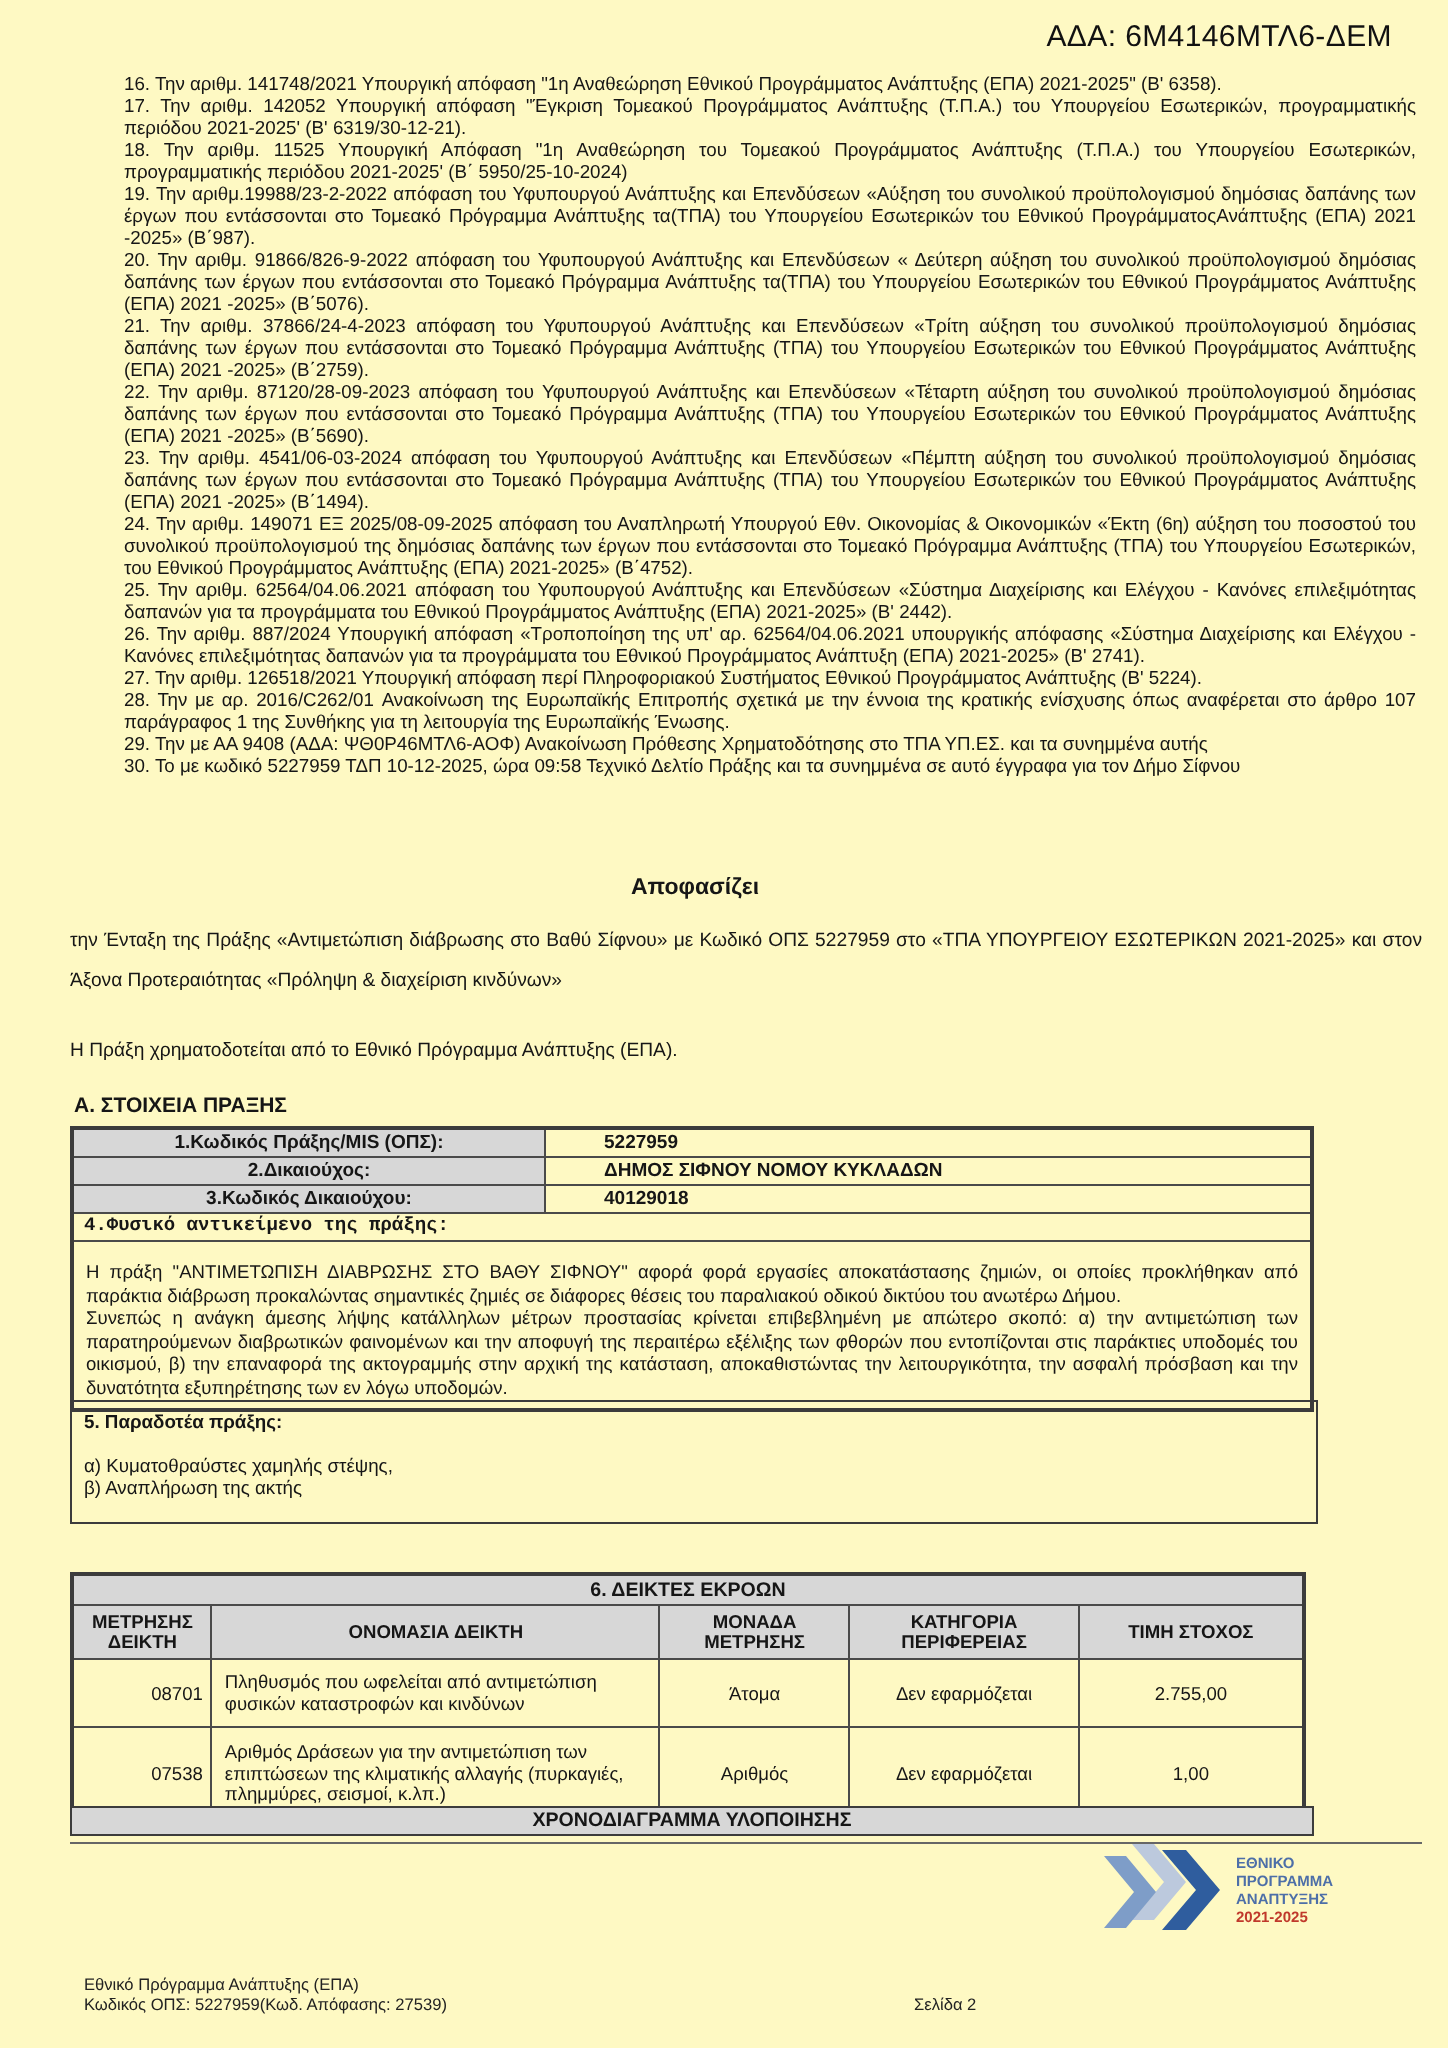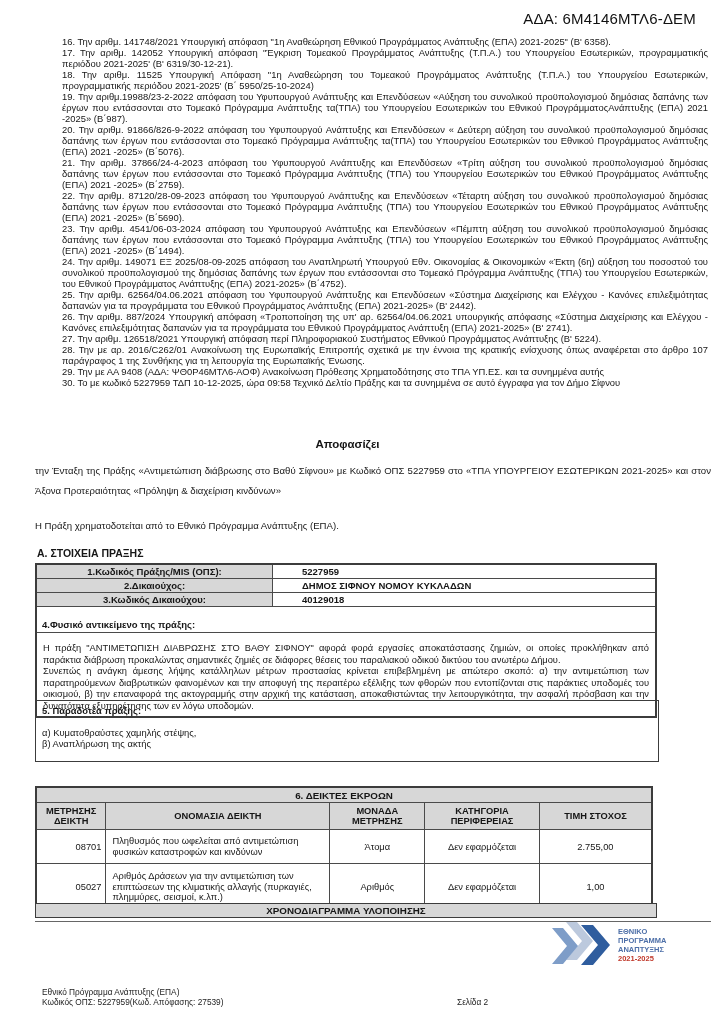--- a/index.html
+++ b/index.html
@@ -1,17 +1,17 @@
 <!DOCTYPE html>
 <html><head>
 <meta charset="utf-8">
 <style>
   html,body{margin:0;padding:0;background:#888;}
   .page{
-    position:relative;width:724px;height:1024px;margin:0 auto;background:#ffffff;
+    position:relative;width:724px;height:1024px;margin:0 auto;background:#fef9c3;
     font-family:"Liberation Sans","DejaVu Sans",sans-serif;color:#161616;overflow:hidden;
   }
   
   .ada{position:absolute;top:10px;right:28px;font-size:15px;letter-spacing:.2px;color:#111;}
   
   .preamble{position:absolute;top:36px;left:62px;width:646px;height:368px;overflow:hidden;
     font-size:9.4px;line-height:11px;text-align:justify;}
   .preamble .it{margin:0;}
   
   .decide-head{position:absolute;top:438px;left:35px;width:625px;text-align:center;
@@ -20,21 +20,21 @@
     line-height:20px;text-align:justify;}
   .funding{position:absolute;top:520px;left:35px;width:676px;font-size:9.6px;}
   .sec-a-title{position:absolute;top:547px;left:37px;font-size:10.5px;font-weight:bold;}
   
   .ta{position:absolute;top:563px;left:35px;width:622px;border-collapse:collapse;
     font-size:9.5px;}
   .ta td{border:1px solid #4a4a4a;padding:1px 5px;vertical-align:top;}
   .ta{border:2px solid #3c3c3c;}
   .ta .lbl{background:#d7d7d7;width:225px;font-weight:bold;text-align:center;}
   .ta .val{font-weight:bold;padding-left:29px;}
-  .ta .hdr4{font-weight:bold;padding-top:12px;padding-bottom:2px;}
+  .ta .hdr4{font-weight:bold;padding-top:0;padding-bottom:2px;font-family:Liberation Mono, monospace;}
   .ta .desc{padding:10px 6px 4px 6px;text-align:justify;font-weight:normal;font-size:9.3px;line-height:11.5px;}
   .ta .desc p{margin:0;}
   
   .box5{position:absolute;top:700px;left:35px;width:610px;height:52px;border:1.5px solid #3c3c3c;
     padding:4px 6px;font-size:9.4px;line-height:11px;}
   .box5 .b5h{font-weight:bold;margin-bottom:11px;}
   
   .ti{position:absolute;top:786px;left:35px;width:618px;border-collapse:collapse;font-size:9.3px;}
   .ti{border:2px solid #3c3c3c;}
   .ti td,.ti th{border:1px solid #4a4a4a;vertical-align:middle;padding:1px 4px;}
@@ -142,21 +142,21 @@
       <th>ΤΙΜΗ ΣΤΟΧΟΣ</th>
     </tr>
     <tr class="r1">
       <td class="code">08701</td>
       <td class="name">Πληθυσμός που ωφελείται από αντιμετώπιση φυσικών καταστροφών και κινδύνων</td>
       <td class="ctr">Άτομα</td>
       <td class="ctr">Δεν εφαρμόζεται</td>
       <td class="ctr">2.755,00</td>
     </tr>
     <tr class="r2">
-      <td class="code">05027</td>
+      <td class="code">07538</td>
       <td class="name">Αριθμός Δράσεων για την αντιμετώπιση των επιπτώσεων της κλιματικής αλλαγής (πυρκαγιές, πλημμύρες, σεισμοί, κ.λπ.)</td>
       <td class="ctr">Αριθμός</td>
       <td class="ctr">Δεν εφαρμόζεται</td>
       <td class="ctr">1,00</td>
     </tr>
   </tbody>
     </table>
 
   <div class="timeline">ΧΡΟΝΟΔΙΑΓΡΑΜΜΑ ΥΛΟΠΟΙΗΣΗΣ</div>
   <div class="hr-line"></div>

